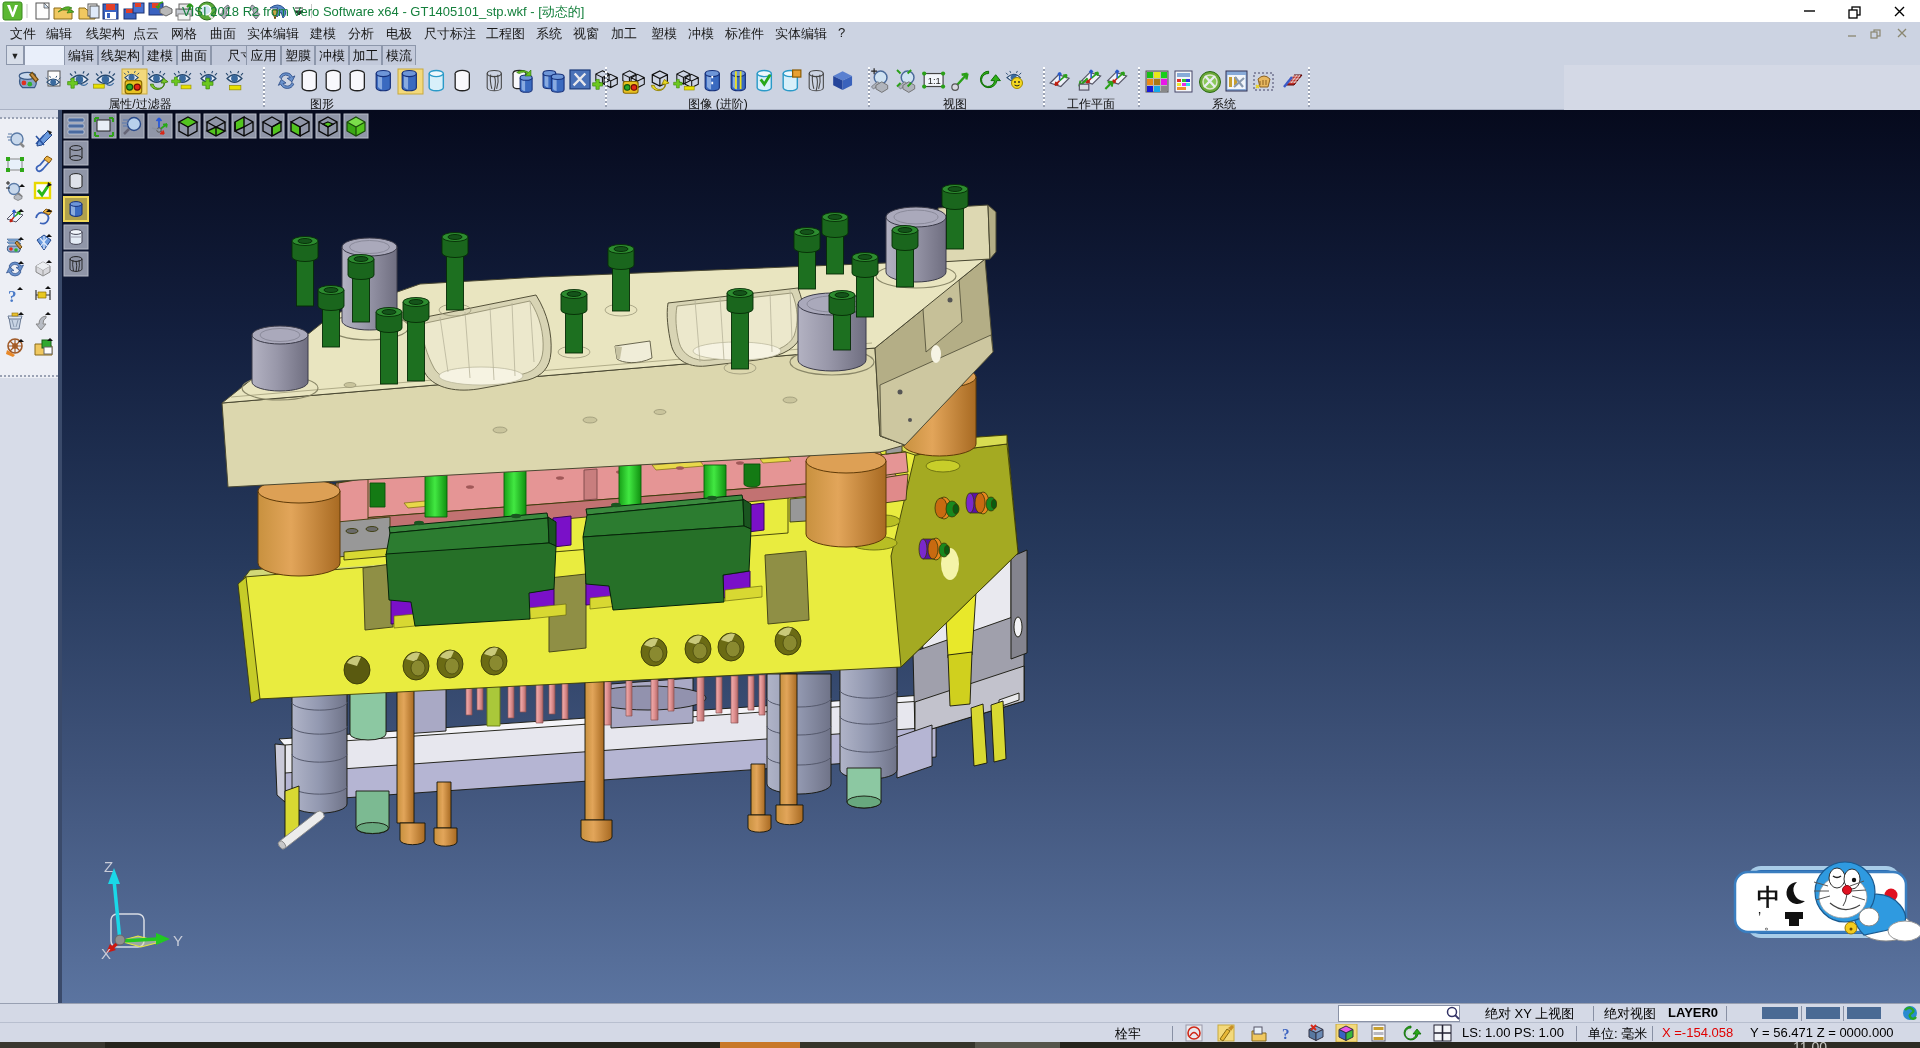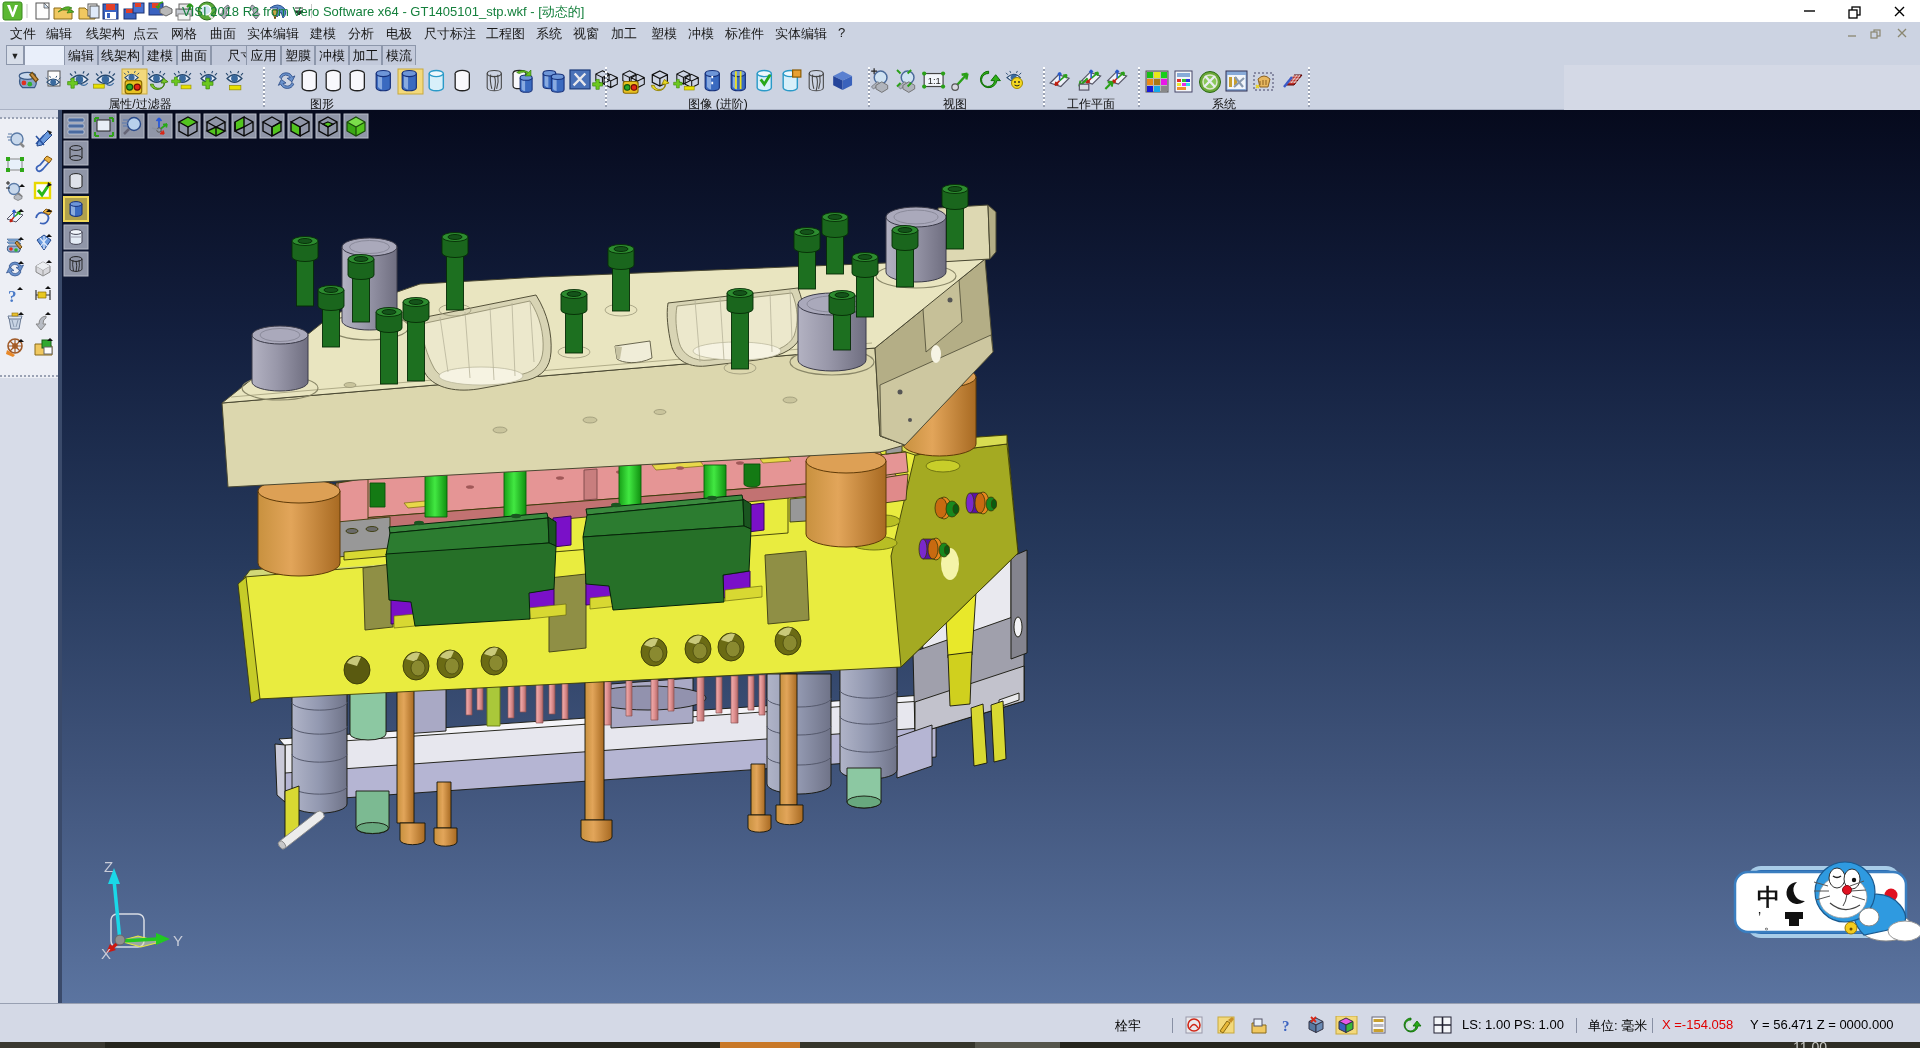--- a/index.html
+++ b/index.html
@@ -12,21 +12,21 @@
 .tabrow { position:absolute; left:0; top:44px; width:1920px; height:21px; background:#ccd3e2; font-size:13px; }
 .tab { position:absolute; top:1px; height:20px; line-height:19px; text-align:center; border:1px solid #8d97ab; border-bottom:none; background:#c3cadb; color:#111; }
 .tab.active { background:#e9effa; font-weight:bold; color:#002;padding-left:47px; }
 .tabdrop { position:absolute; top:1px; left:8px; width:22px; height:20px; border:1px solid #8d97ab; background:#d8dee9; text-align:center; font-size:9px; line-height:20px; color:#222; }
 .toolbar { position:absolute; left:0; top:65px; width:1564px; height:45px; background:#ccd3e2; border-bottom:1px solid #aab2c4; }
 .tb-label { position:absolute; top:31px; font-size:12px; color:#101010; text-align:center; }
 .tb-sep { position:absolute; top:2px; width:2px; height:40px; background-image:repeating-linear-gradient(to bottom,#ffffff 0 2px,#9aa2b4 2px 4px); }
 .leftpanel { position:absolute; left:0; top:110px; width:62px; height:893px; background:#d7dce8; }
 .statusbar { position:absolute; left:0; top:1003px; width:1920px; height:39px; background:#d4d9e6; border-top:1px solid #98a0b2; font-size:13px; color:#000; }
 .srow1 { position:absolute; left:0; top:0; width:1920px; height:19px; border-bottom:1px solid #b8bfcf; }
-.srow2 { position:absolute; left:0; top:12px; width:1920px; height:19px; }
+.srow2 { position:absolute; left:0; top:20px; width:1920px; height:19px; }
 .ssep { position:absolute; top:2px; width:1px; height:15px; background:#8890a4; }
 .taskbar { position:absolute; left:0; top:1042px; width:1920px; height:6px; background:#26251d; }
 .viewport { position:absolute; left:62px; top:110px; width:1858px; height:893px; }
 </style>
 </head>
 <body>
 <div id="app">
 
 <div class="titlebar">
 <svg width="330" height="22" style="position:absolute;left:0;top:0">
@@ -1131,20 +1131,41 @@
 <path d="M1830 903 q14 12 30 2" stroke="#444" stroke-width="1.2" fill="none"></path>
 <ellipse cx="1869" cy="917" rx="10" ry="9" fill="#fff" stroke="#888"></ellipse>
 <circle cx="1851" cy="928" r="6" fill="#f4cc1e" stroke="#9a7a08"></circle>
 <circle cx="1851" cy="929" r="1.5" fill="#6a4a00"></circle>
 <ellipse cx="1905" cy="931" rx="17" ry="10" fill="#fff" stroke="#999"></ellipse>
 </g>
 </g>
 </svg>
 
 <div class="statusbar">
+<div class="srow1">
+ <div style="position:absolute;left:1338px;top:1px;width:122px;height:17px;background:#fff;border:1px solid #8a92a6"></div>
+ <svg width="16" height="16" style="position:absolute;left:1445px;top:1px">
+          <circle cx="7" cy="7" r="4.5" fill="none" stroke="#336" stroke-width="1.5"></circle>
+          <path d="M10 10 l4 4" stroke="#336" stroke-width="1.8"></path>
+        </svg>
+ <span style="position:absolute;left:1485px;top:1px">绝对 XY 上视图</span>
+ <div class="ssep" style="left:1593px"></div>
+ <span style="position:absolute;left:1604px;top:1px">绝对视图</span>
+ <span style="position:absolute;left:1668px;top:1px;font-weight:bold">LAYER0</span>
+ <div class="ssep" style="left:1726px"></div>
+ <div style="position:absolute;left:1762px;top:3px;width:36px;height:12px;background:#4a6a94"></div>
+ <div class="ssep" style="left:1801px"></div>
+ <div style="position:absolute;left:1806px;top:3px;width:34px;height:12px;background:#4a6a94"></div>
+ <div class="ssep" style="left:1843px"></div>
+ <div style="position:absolute;left:1847px;top:3px;width:34px;height:12px;background:#4a6a94"></div>
+ <svg width="16" height="16" style="position:absolute;left:1902px;top:1px">
+          <circle cx="8" cy="8" r="7" fill="#2a8ad0"></circle>
+          <path d="M3 5 q4 -4 7 -1 q3 2 0 4 q-4 2 -1 5 q3 2 5 -1" stroke="#28a828" stroke-width="2.4" fill="none"></path>
+        </svg>
+</div>
 <div class="srow2">
  <span style="position:absolute;left:1115px;top:1px">栓牢</span>
  <div class="ssep" style="left:1172px"></div>
  <svg width="330" height="19" style="position:absolute;left:1180px;top:0">
   <g transform="translate(6,1)">
             <rect width="16" height="16" fill="#e8e8ec" stroke="#99a"></rect>
             <circle cx="8" cy="8" r="6" fill="none" stroke="#d02818" stroke-width="1.6"></circle>
             <path d="M4 11 q4 -7 8 0" stroke="#d02818" stroke-width="1.3" fill="none"></path>
           </g>
   <g transform="translate(38,1)">

